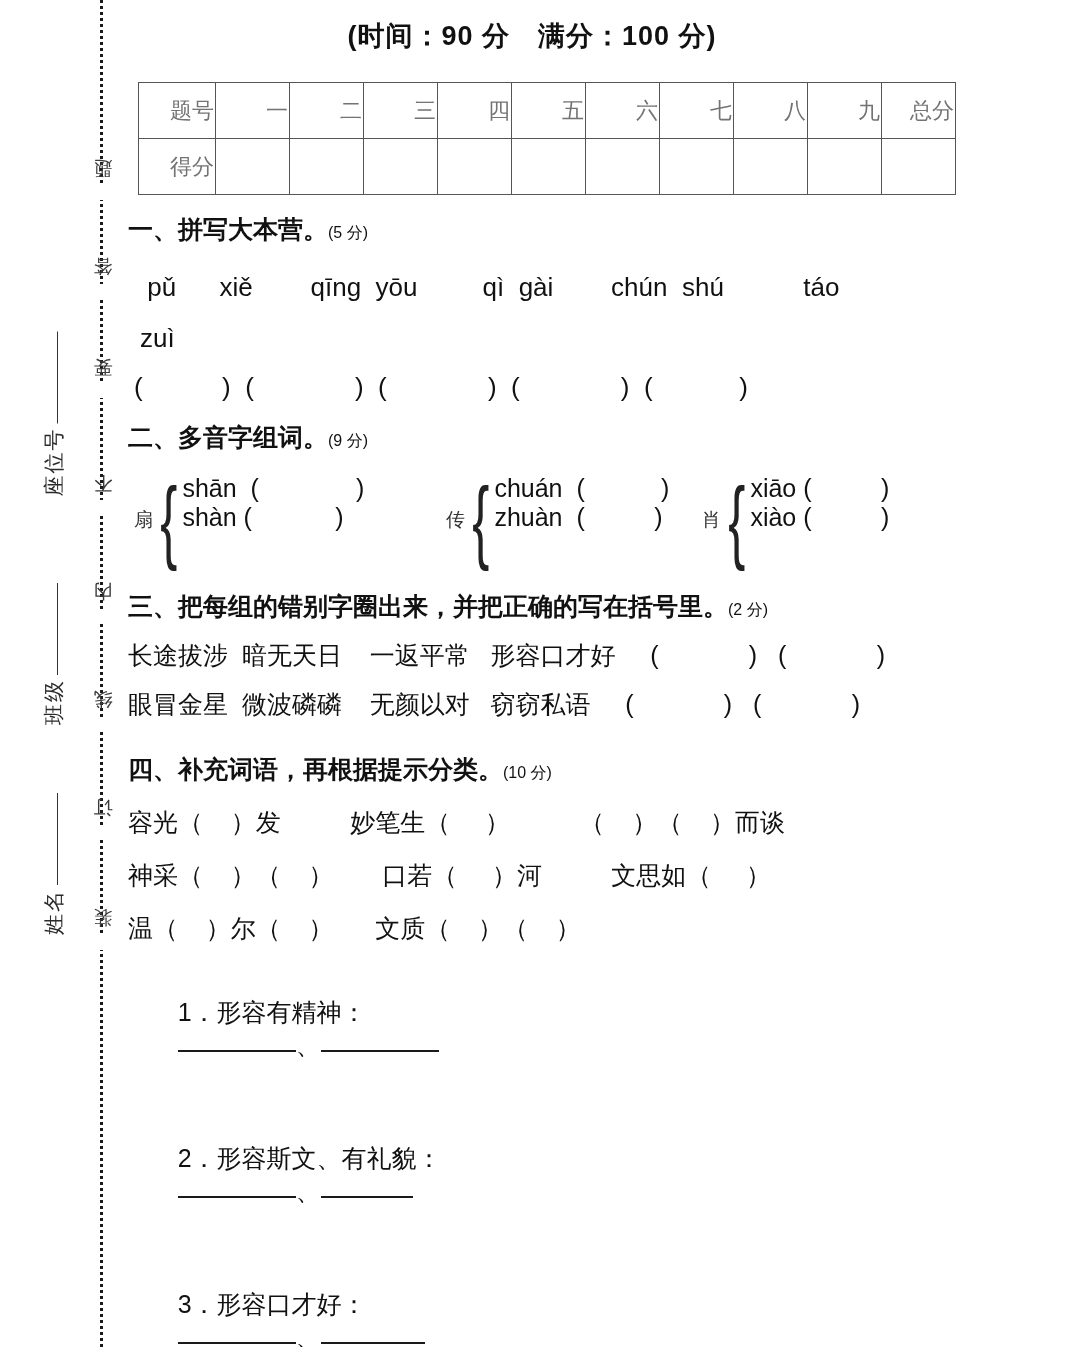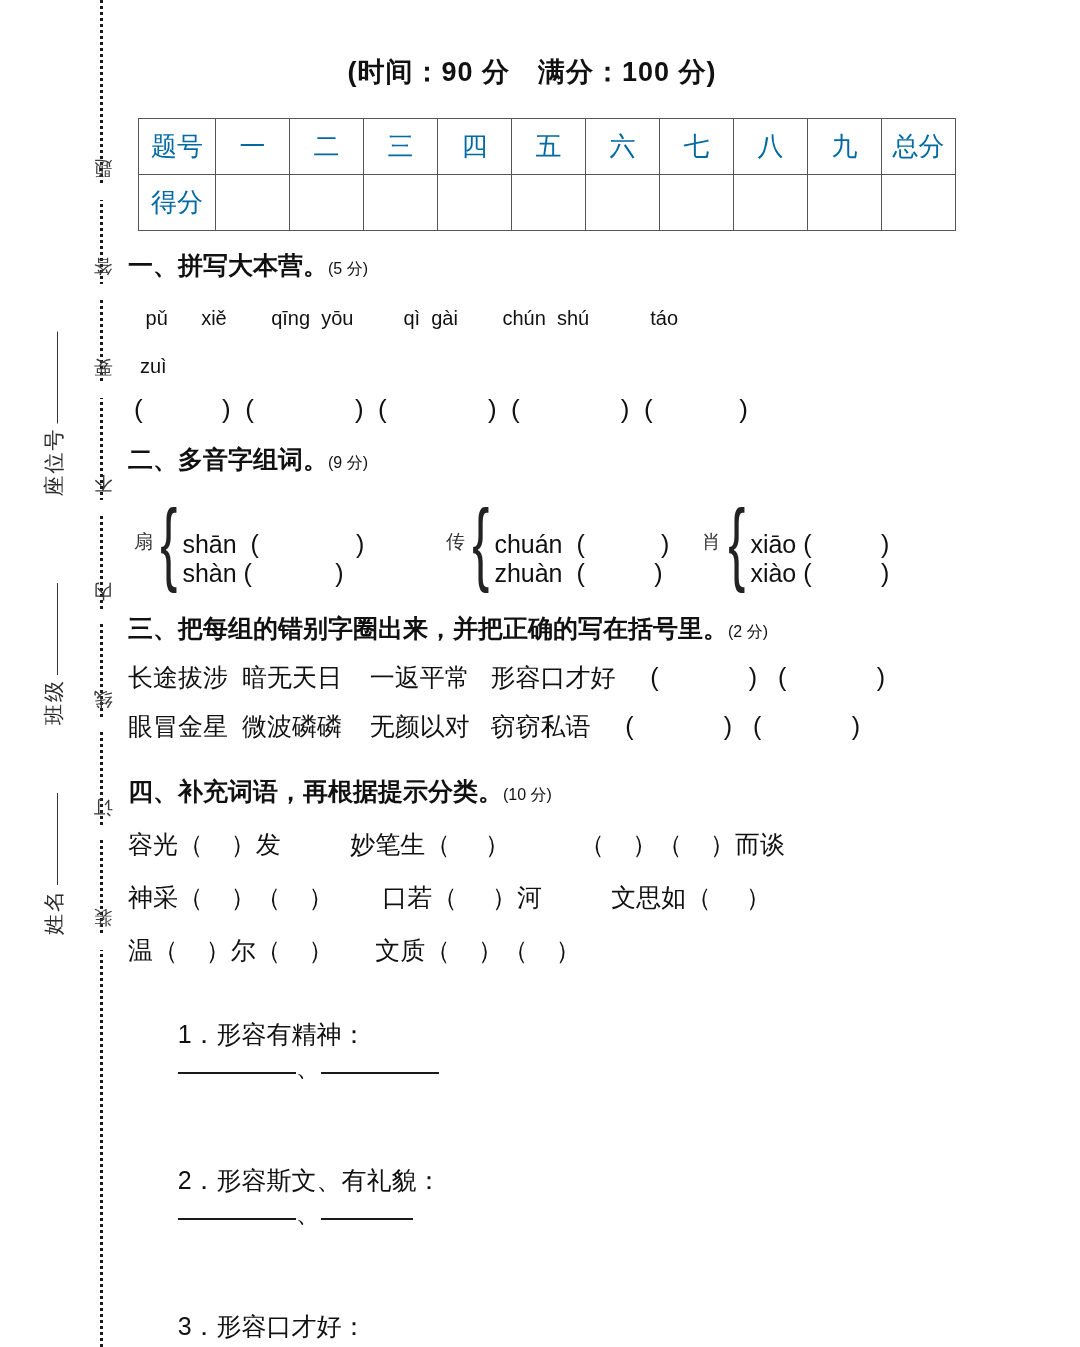--- a/index.html
+++ b/index.html
@@ -78,53 +78,52 @@
     height: 1347px;
   }
 
   .exam-head {
     text-align: center;
     font-size: 27px;
     font-weight: bold;
     padding-top: 18px;
     letter-spacing: 1px;
     padding-right: 120px;
-    margin-top: 36px;
   }
 
   
   .score-table {
     margin: 28px 0 0 16px;
     border-collapse: collapse;
     width: 818px;
     table-layout: fixed;
   }
   .score-table td {
     border: 1.6px solid #555;
     height: 53px;
-    text-align: center;
+    text-align: right;
     vertical-align: middle;
-    font-size: 26px;
-    color: #0369a1;
+    font-size: 22px;
+    color: #737373;
   }
   .score-table td.lab { width: 74px; }
 
   
   .sec-title {
     font-size: 25px;
     font-weight: bold;
     margin: 18px 0 0 6px;
     letter-spacing: 0px;
   }
   .sec-title .pts {
     font-weight: normal;
     font-size: 16px;
   }
   .pinyin {
-    font-size: 20px;
+    font-size: 26px;
     margin: 18px 0 0 18px;
     white-space: pre;
     line-height: 1.8;
   }
   .paren-row {
     margin: 10px 0 0 12px;
     font-size: 26px;
     white-space: pre;
   }
 
@@ -150,21 +149,21 @@
     font-size: 64px;
     line-height: 1;
     font-weight: 200;
     color: #222;
     transform: scaleY(1.45) scaleX(0.8);
     margin: 0 3px;
   }
   .poly-lines {
     display: flex;
     flex-direction: column;
-    justify-content: flex-end;
+    justify-content: flex-start;
     height: 92px;
     font-size: 25px;
     white-space: pre;
   }
 
   .idiom-row {
     margin: 16px 0 0 6px;
     font-size: 25px;
     white-space: pre;
   }
@@ -246,21 +245,21 @@
         <td></td>
         <td></td>
       </tr>
     </tbody>
       </table>
 
     <div class="sec-title">
       <span>一、拼写大本营。</span><span class="pts">(5 分)</span>
     </div>
     <div class="pinyin"> pǔ      xiě        qīng  yōu         qì  gài        chún  shú           táo</div>
-    <div class="pinyin" style="margin-top:12px;">zuì</div>
+    <div class="pinyin" style="margin-top:4px;">zuì</div>
     <div class="paren-row">(           )  (              )  (              )  (              )  (            )</div>
 
     <div class="sec-title">
       <span>二、多音字组词。</span><span class="pts">(9 分)</span>
     </div>
     <div class="poly-wrap">
       <div class="poly-group" style="left:6px;">
         <span class="poly-char">扇</span>
         <span class="brace">{</span>
         <span class="poly-lines">

